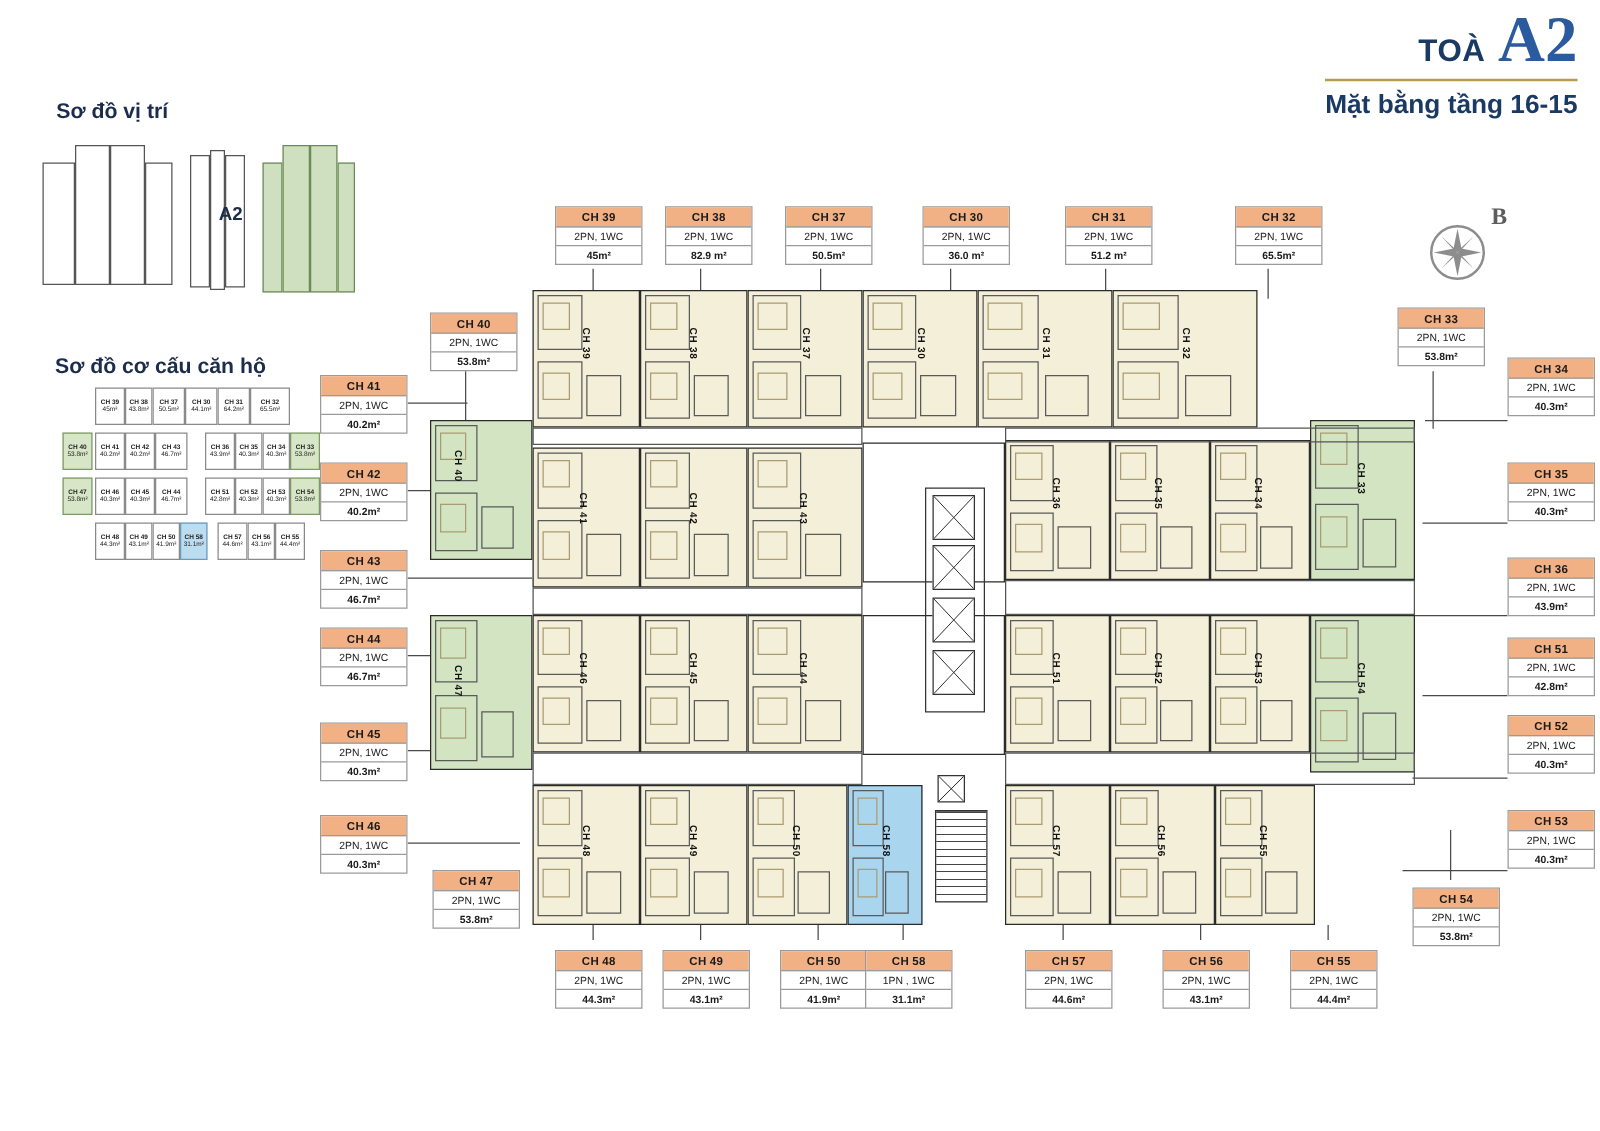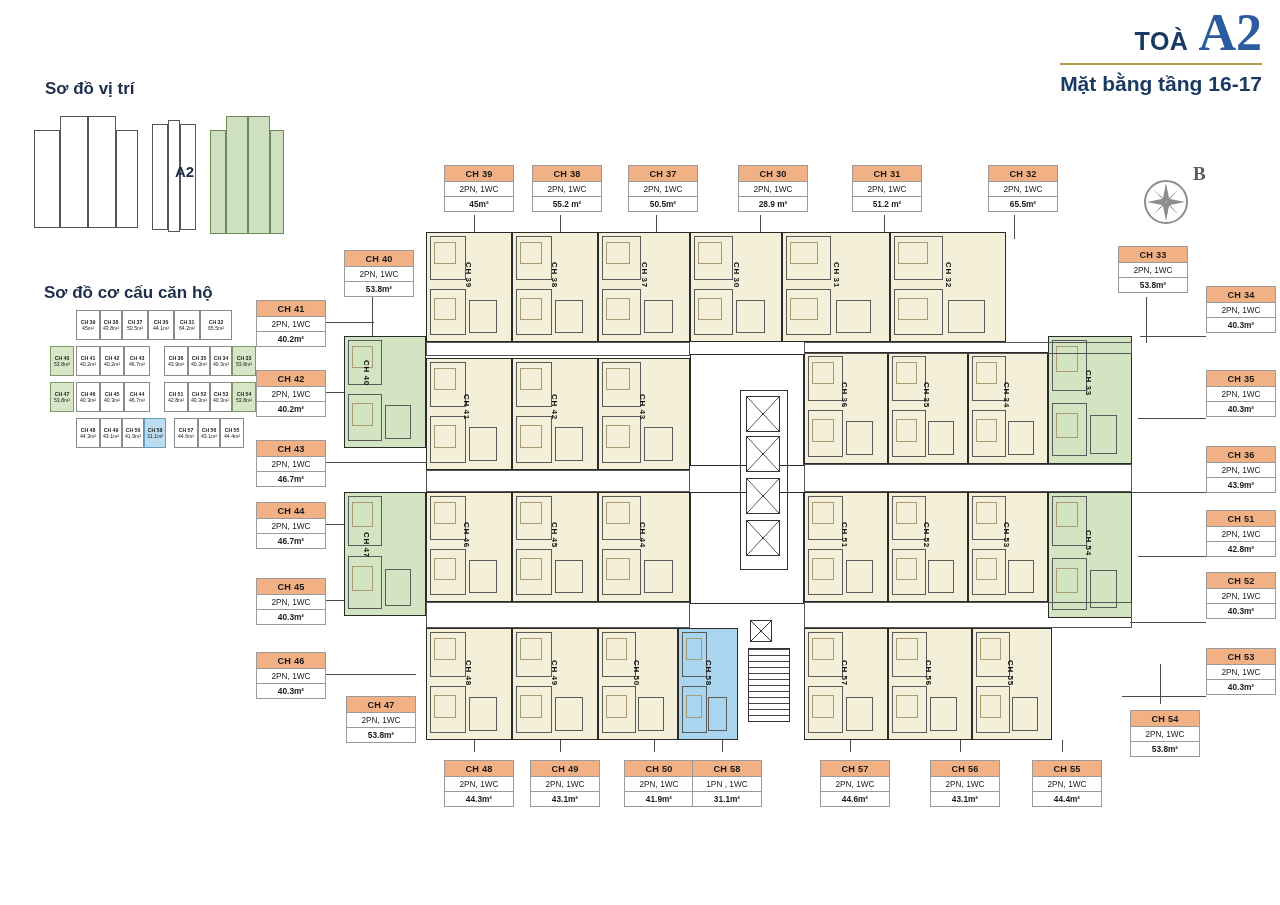--- a/index.html
+++ b/index.html
@@ -93,21 +93,21 @@
 </style>
 </head>
 <body>
 
 <div id="header-block">
   <div id="toa-line">
     <span id="toa-word">TOÀ</span>
     <span id="tower-code">A2</span>
   </div>
   <div id="header-rule"></div>
-  <div id="floor-title">Mặt bằng tầng 16-17</div>
+  <div id="floor-title">Mặt bằng tầng 16-15</div>
 </div>
 
 <div id="loc-title" class="sec-title">Sơ đồ vị trí</div>
 <div id="loc-diagram">
 
   <div class="blk" style="left:4px;  top:22px; width:26px; height:98px;"></div>
   <div class="blk" style="left:30px; top:8px;  width:28px; height:112px;"></div>
   <div class="blk" style="left:58px; top:8px;  width:28px; height:112px;"></div>
   <div class="blk" style="left:86px; top:22px; width:22px; height:98px;"></div>
 
@@ -274,31 +274,31 @@
     <div class="leader h" style="left: 1122px; top: 696px; width: 84px;"></div>
     <div class="leader v" style="left: 1160px; top: 664px; height: 40px;"></div>
     <div class="callout" style="left: 444px; top: 165px;">
       <div class="c-id">CH 39</div>
       <div class="c-type">2PN, 1WC</div>
       <div class="c-area">45m²</div>
     </div>
     <div class="callout" style="left: 532px; top: 165px;">
       <div class="c-id">CH 38</div>
       <div class="c-type">2PN, 1WC</div>
-      <div class="c-area">55.2 m²</div>
+      <div class="c-area">82.9 m²</div>
     </div>
     <div class="callout" style="left: 628px; top: 165px;">
       <div class="c-id">CH 37</div>
       <div class="c-type">2PN, 1WC</div>
       <div class="c-area">50.5m²</div>
     </div>
     <div class="callout" style="left: 738px; top: 165px;">
       <div class="c-id">CH 30</div>
       <div class="c-type">2PN, 1WC</div>
-      <div class="c-area">28.9 m²</div>
+      <div class="c-area">36.0 m²</div>
     </div>
     <div class="callout" style="left: 852px; top: 165px;">
       <div class="c-id">CH 31</div>
       <div class="c-type">2PN, 1WC</div>
       <div class="c-area">51.2 m²</div>
     </div>
     <div class="callout" style="left: 988px; top: 165px;">
       <div class="c-id">CH 32</div>
       <div class="c-type">2PN, 1WC</div>
       <div class="c-area">65.5m²</div>

